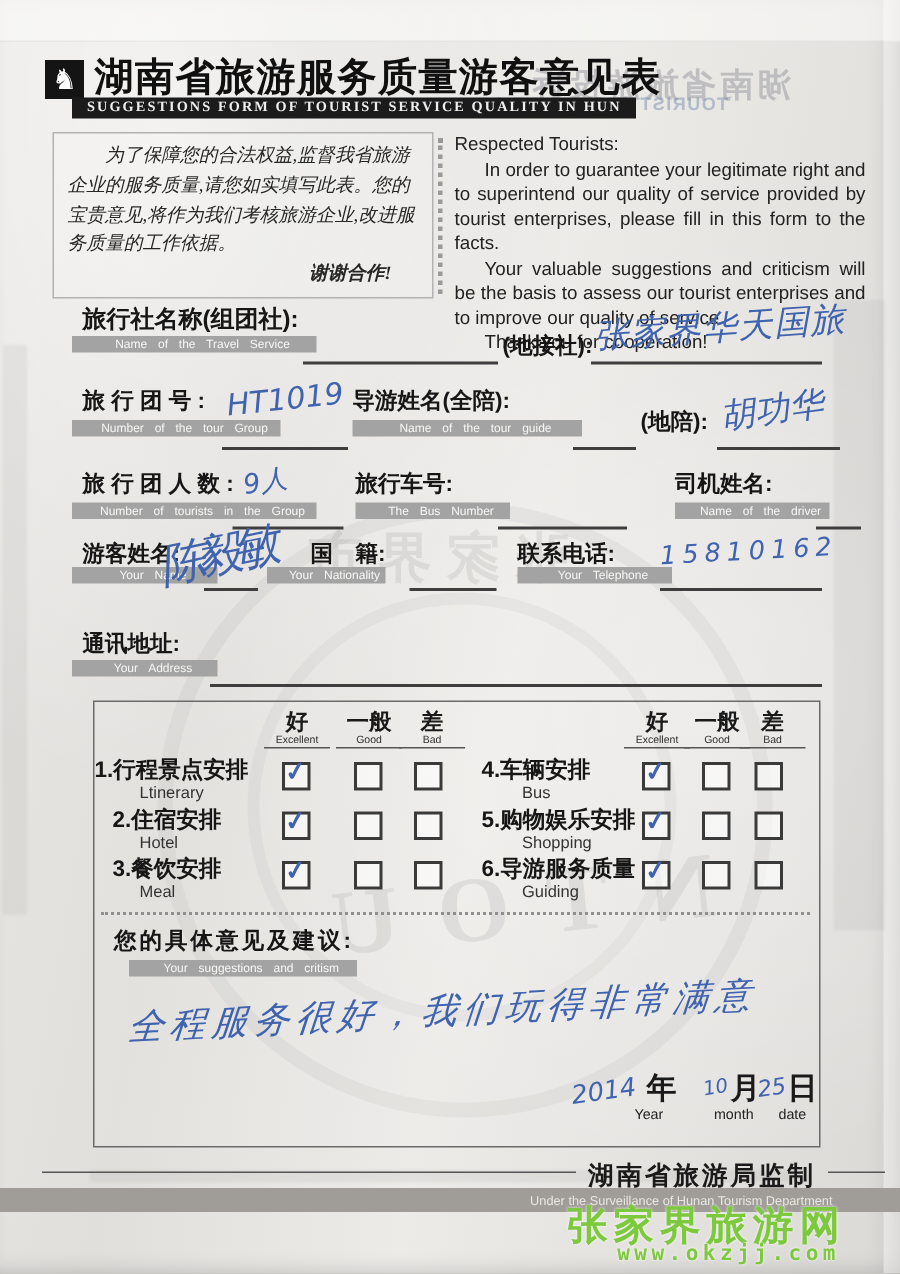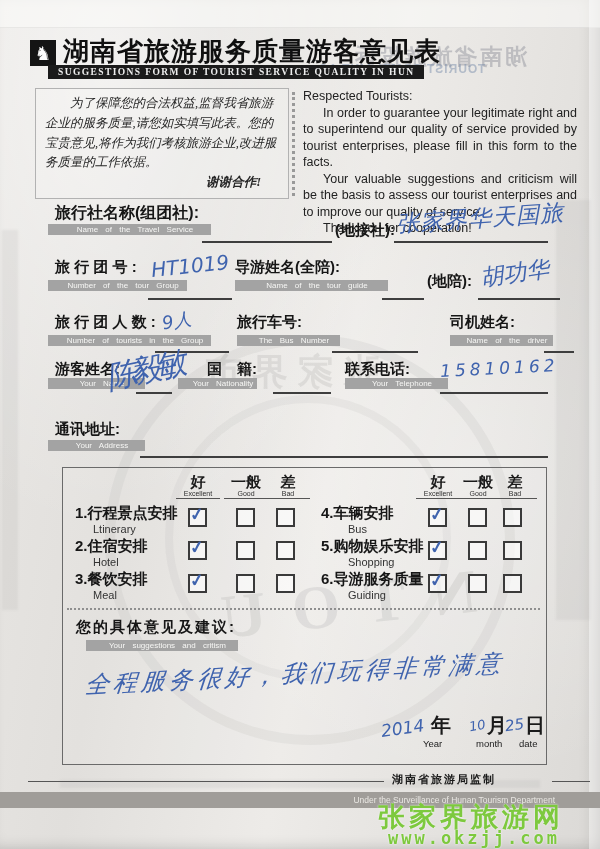--- a/index.html
+++ b/index.html
@@ -41,26 +41,26 @@
   .ratbox{border:1.5px solid #6a6a6a;background:rgba(255,255,255,.08);}
   .colhead{width:44px;text-align:center;font-weight:bold;font-size:15px;line-height:1;}
   .colhead small{display:block;font-weight:normal;font-size:7px;color:#2e2e2e;margin-top:1px;border-bottom:1px solid #555;padding-bottom:1px;}
   .cb{width:15px;height:15px;border:2px solid #3a3a3a;background:rgba(255,255,255,.6);}
   .cb i{position:absolute;left:0px;top:-6px;font-size:17px;font-style:normal;font-weight:bold;color:#3f63ae;transform:rotate(-8deg);}
   .iten{font-size:11px;color:#333;}
   .dots{border-top:2px dotted #8f8f8f;}
   .datezh{font-weight:bold;font-size:20px;}
   .dateen{font-size:9.5px;color:#222;}
   
-  .supv{font-size:11px;font-weight:bold;letter-spacing:2px;font-family:Liberation Serif, serif;}
+  .supv{font-size:17px;font-weight:bold;letter-spacing:2px;font-family:Liberation Serif, serif;}
   .hline{border-top:1.5px solid #555;}
   .band{background:#a09d99;height:16px;width:600px;}
   .band span{display:block;text-align:right;padding-right:45px;font-size:8.5px;line-height:16px;color:#e9e7e3;}
   .green1{font-size:27px;font-weight:bold;letter-spacing:4px;color:#7dc93e;text-shadow:0 0 2px rgba(255,255,255,.9);}
-  .green2{font-family:"DejaVu Sans Mono",monospace;font-size:17px;font-weight:bold;letter-spacing:3px;color:#7dc93e;text-shadow:0 0 2px rgba(255,255,255,.9);}
+  .green2{font-family:"DejaVu Sans Mono",monospace;font-size:14px;font-weight:bold;letter-spacing:3px;color:#7dc93e;text-shadow:0 0 2px rgba(255,255,255,.9);}
   
   .wm-circle{border-radius:50%;}
   .wm-letters{font-family:"Liberation Serif",serif;font-weight:bold;font-size:62px;letter-spacing:26px;color:rgba(118,118,118,.15);}
   .wm-stamp{font-weight:bold;font-size:36px;letter-spacing:10px;color:rgba(100,100,100,.12);}
   .artifact{background:rgba(150,150,150,.12);filter:blur(1px);}
 </style>
 </head>
 <body>
 
 <div class="paper">
@@ -163,21 +163,21 @@
     </div>
     <div class="abs colhead" style="left:393px;top:6px;">
       <span>一般</span>
       <small>Good</small>
     </div>
     <div class="abs colhead" style="left:430px;top:6px;">
       <span>差</span>
       <small>Bad</small>
     </div>
 
-    <div class="abs zl" style="left:12px;top:36px;">1.行程景点安排</div>
+    <div class="abs zl" style="left:0;top:36px;">1.行程景点安排</div>
     <div class="abs iten" style="left:30px;top:55px;">Ltinerary</div>
     <span class="abs cb" style="left:125px;top:40px;">
         <i>✓</i>
       </span>
     <span class="abs cb" style="left:173px;top:40px;">
         <i></i>
       </span>
     <span class="abs cb" style="left:213px;top:40px;">
         <i></i>
       </span>

